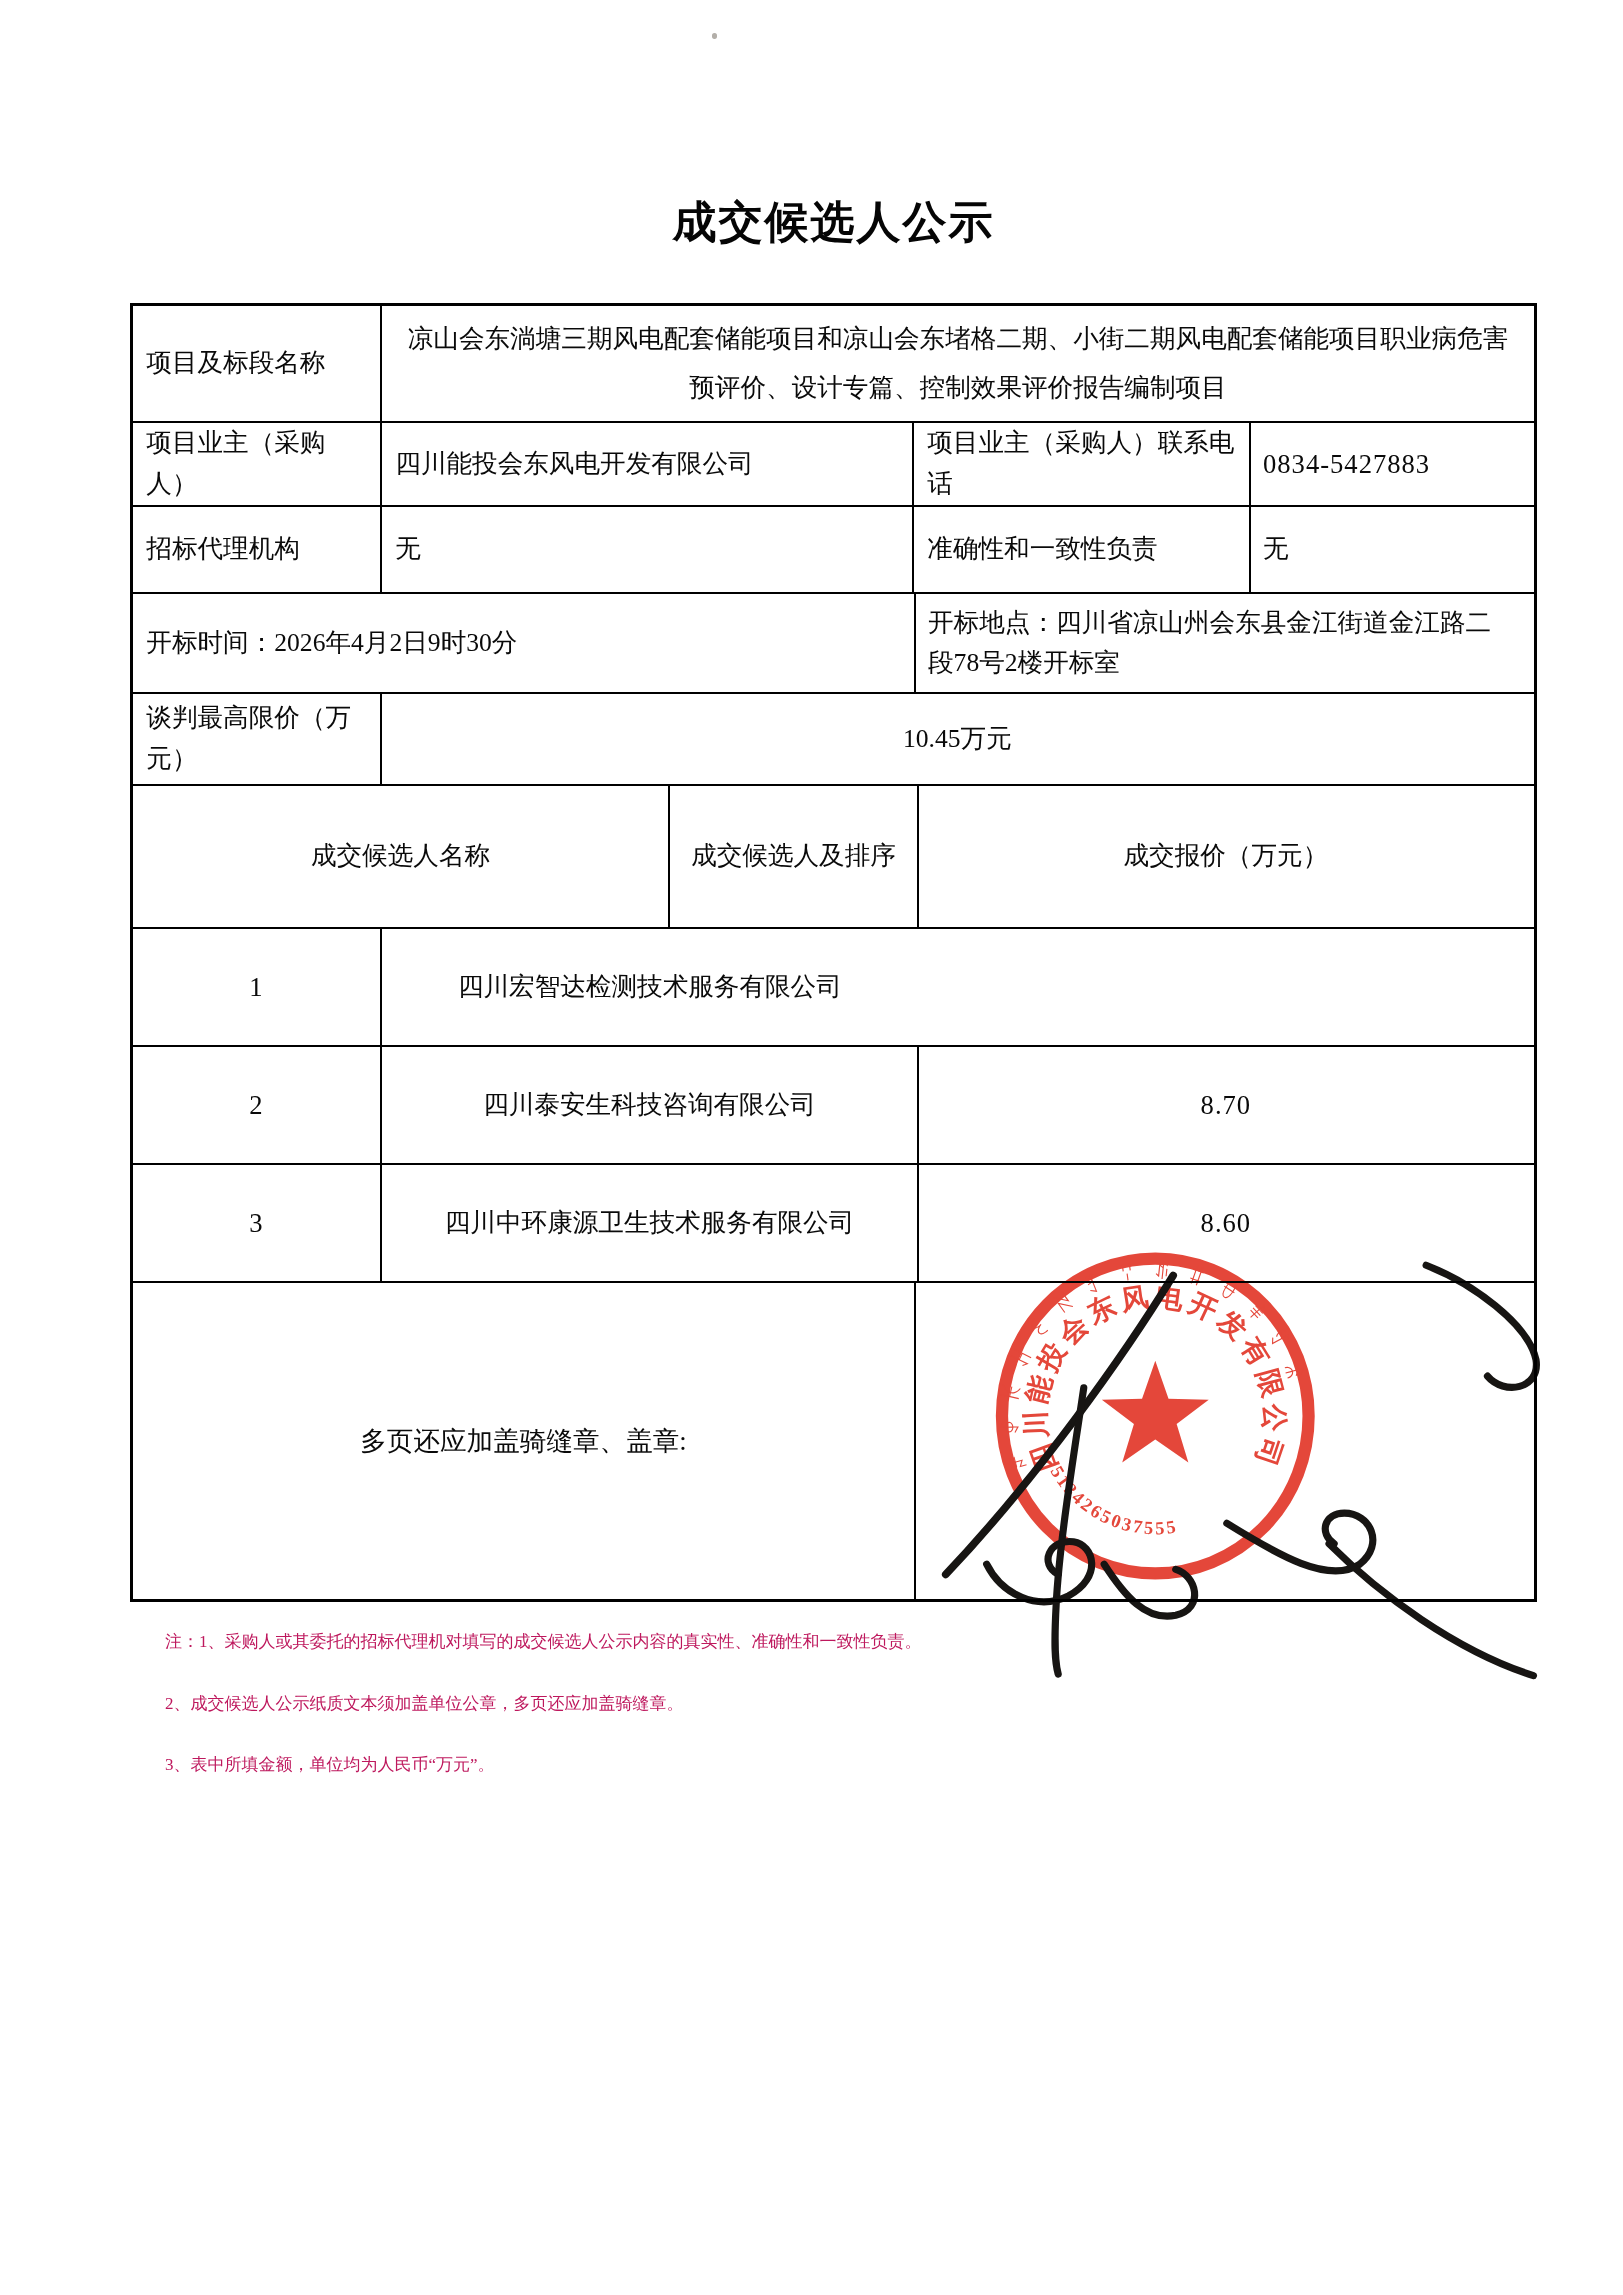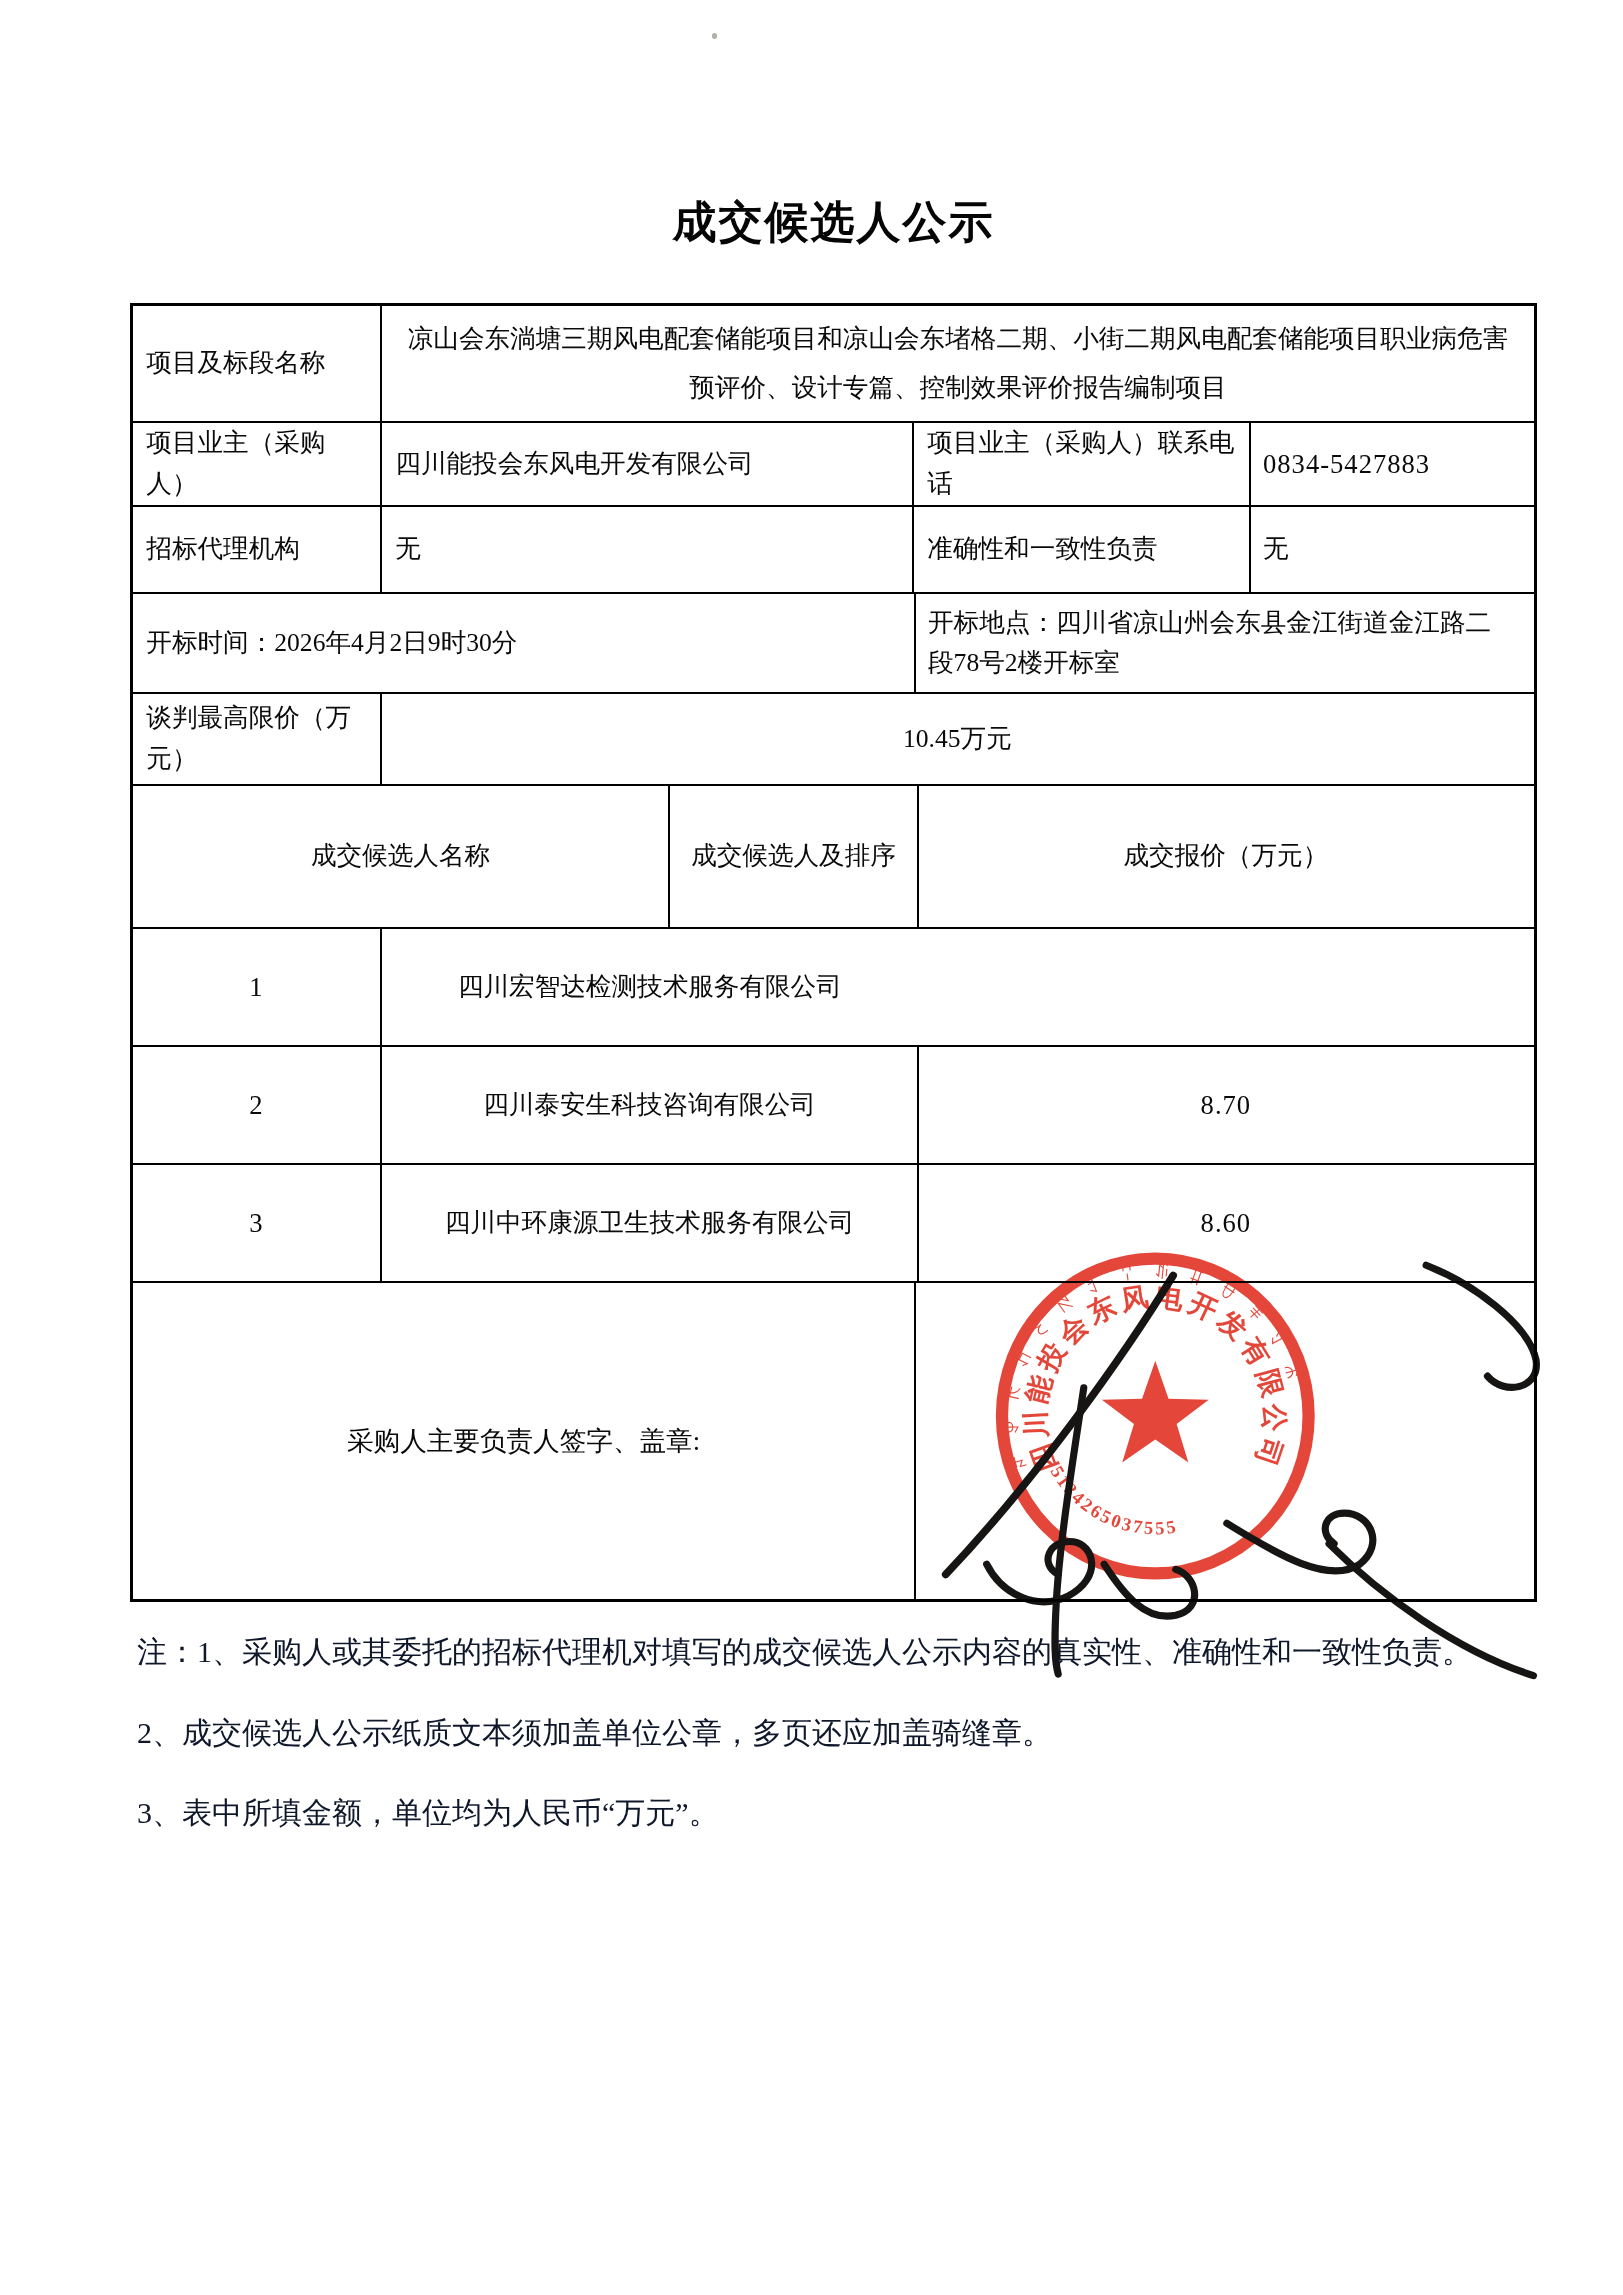--- a/index.html
+++ b/index.html
@@ -52,21 +52,21 @@
   .r-agency   { height: 87px; }
   .r-opening  { height: 100px; }
   .r-maxprice { height: 92px; }
   .r-header   { height: 143px; }
   .r-cand     { height: 118px; }
   .r-sign     { height: 316px; }
 
   .num { font-size: 26.6px; letter-spacing: 1px; }
 
   .notes { position: absolute; left: 137px; top: 1630px; width: 1411px; }
-  .note-line { font-size: 30px; line-height: 1.45; color: #0f172a; margin-bottom: 37px; white-space: nowrap; }
+  .note-line { font-size: 17px; line-height: 1.45; color: #be185d; margin-bottom: 37px; white-space: nowrap; margin-left: 28px; }
 
   .seal-overlay {
     position: absolute; left: 818px; top: 1237px;
     width: 787px; height: 450px;
     mix-blend-mode: multiply;
     pointer-events: none;
   }
   .seal-red-stroke { stroke: #e23a2c; fill: none; }
   .seal-red-text { fill: #e23a2c; font-family: "Liberation Serif", "DejaVu Serif", serif; }
   .sig-stroke { stroke: #171513; fill: none; stroke-linecap: round; stroke-linejoin: round; }
@@ -128,21 +128,21 @@
       <div class="td center w-rest num">8.70</div>
     </div>
 
     <div class="tr r-cand">
       <div class="td center w-label num">3</div>
       <div class="td center w-name">四川中环康源卫生技术服务有限公司</div>
       <div class="td center w-rest num">8.60</div>
     </div>
 
     <div class="tr r-sign">
-      <div class="td center w-wide" style="font-size:26.6px;">采购人主要负责人签字、盖章:</div>
+      <div class="td center w-wide" style="font-size:26.6px;">多页还应加盖骑缝章、盖章:</div>
       <div class="td w-rest"></div>
     </div>
 
   </div>
 
   <svg class="seal-overlay" viewBox="0 0 1540 880">
     <defs>
       <path id="arc-company" d="M 474 458 A 215 215 0 1 1 846 458" fill="none"></path>
       <path id="arc-outer" d="M 417 463 A 268 268 0 1 1 903 463" fill="none"></path>
       <path id="arc-serial" d="M 450 448 A 232 232 0 0 0 870 448" fill="none"></path>

